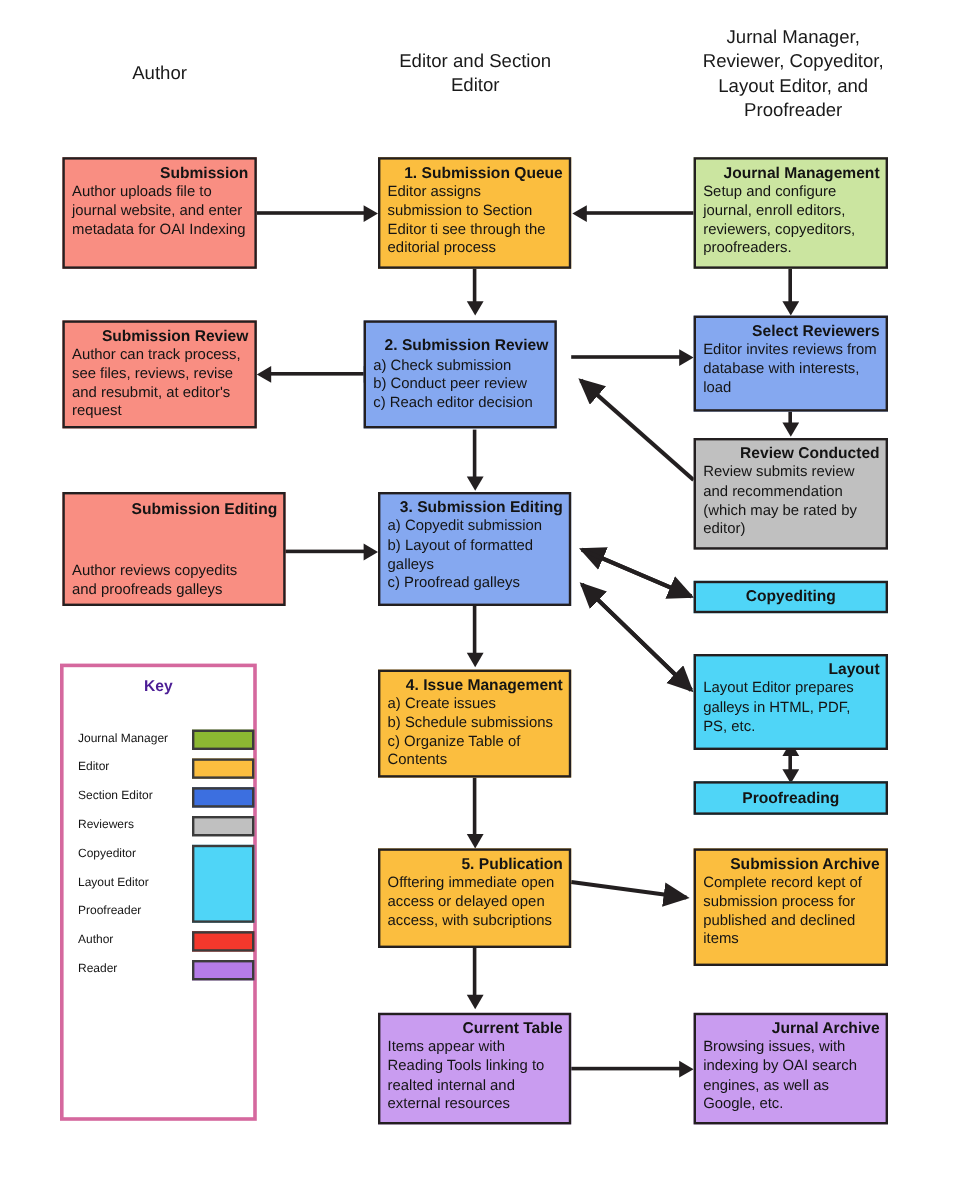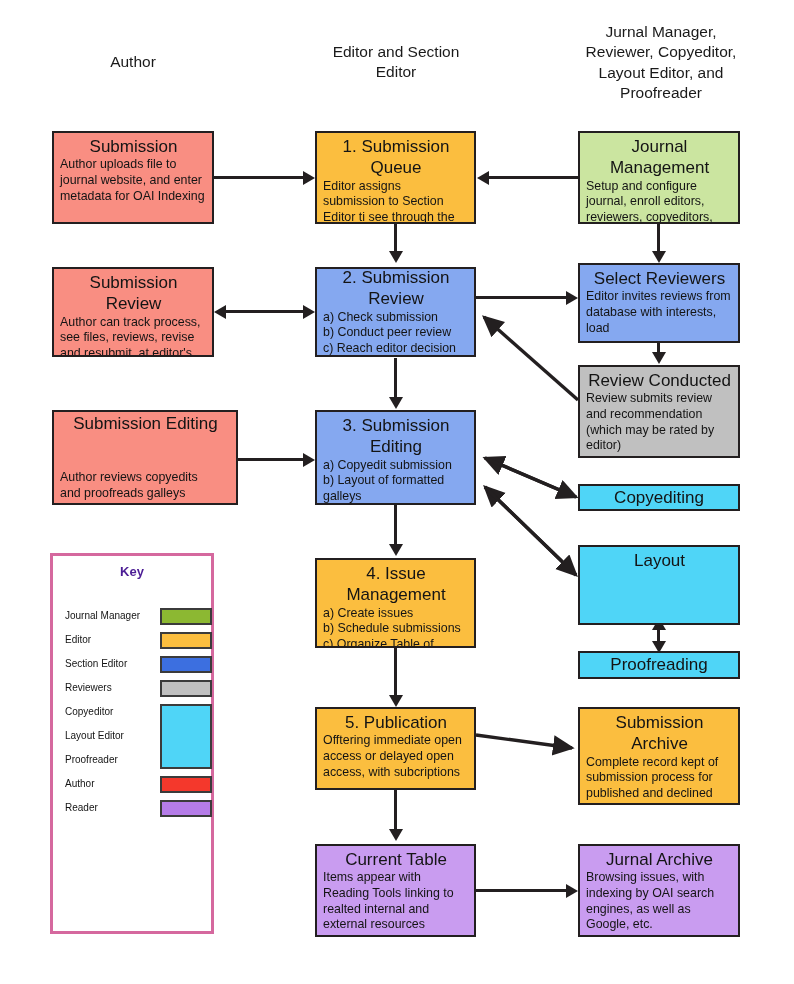--- a/index.html
+++ b/index.html
@@ -34,23 +34,23 @@
     box-sizing: border-box;
     border: 2.5px solid #231f20;
     padding: 3px 5px 3px 6px;
     font-size: 12.4px;
     line-height: 1.265;
     color: #141414;
     overflow: hidden;
   }
   .node .n-title {
     display: block;
-    font-weight: normal;
-    text-align: center;
-    font-size: 17px;
+    font-weight: bold;
+    text-align: right;
+    font-size: 13px;
     line-height: 1.25;
     margin-bottom: 0px;
   }
   .node .n-body {
     display: block;
     text-align: left;
     white-space: pre-line;
   }
   .node.centered-only {
     display: flex;
@@ -227,21 +227,21 @@
   </div>
 
   <div class="node c-author" style="left:52px; top:267px; width:162px; height:90px;">
     <span class="n-title">Submission Review</span>
     <span class="n-body">Author can track process,
 see files, reviews, revise
 and resubmit, at editor's
 request</span>
   </div>
 
-  <div class="node c-section mid-title" style="left:315px; top:267px; width:161px; height:90px;">
+  <div class="node c-section mid-title" style="left:303px; top:267px; width:161px; height:90px;">
     <span class="n-title">2. Submission Review</span>
     <span class="n-body">a) Check submission
 b) Conduct peer review
 c) Reach editor decision</span>
   </div>
 
   <div class="node c-section" style="left:578px; top:263px; width:162px; height:80px;">
     <span class="n-title">Select Reviewers</span>
     <span class="n-body">Editor invites reviews from
 database with interests,
@@ -277,20 +277,23 @@
   <div class="node c-editor" style="left:315px; top:558px; width:161px; height:90px;">
     <span class="n-title">4. Issue Management</span>
     <span class="n-body">a) Create issues
 b) Schedule submissions
 c) Organize Table of
 Contents</span>
   </div>
 
   <div class="node c-copyeditor" style="left:578px; top:545px; width:162px; height:80px;">
     <span class="n-title">Layout</span>
+    <span class="n-body">Layout Editor prepares
+galleys in HTML, PDF,
+PS, etc.</span>
   </div>
 
   <div class="node c-copyeditor centered-only" style="left:578px; top:651px; width:162px; height:28px;">
     <span class="n-title">Proofreading</span>
   </div>
 
   <div class="node c-editor" style="left:315px; top:707px; width:161px; height:83px;">
     <span class="n-title">5. Publication</span>
     <span class="n-body">Offtering immediate open
 access or delayed open

